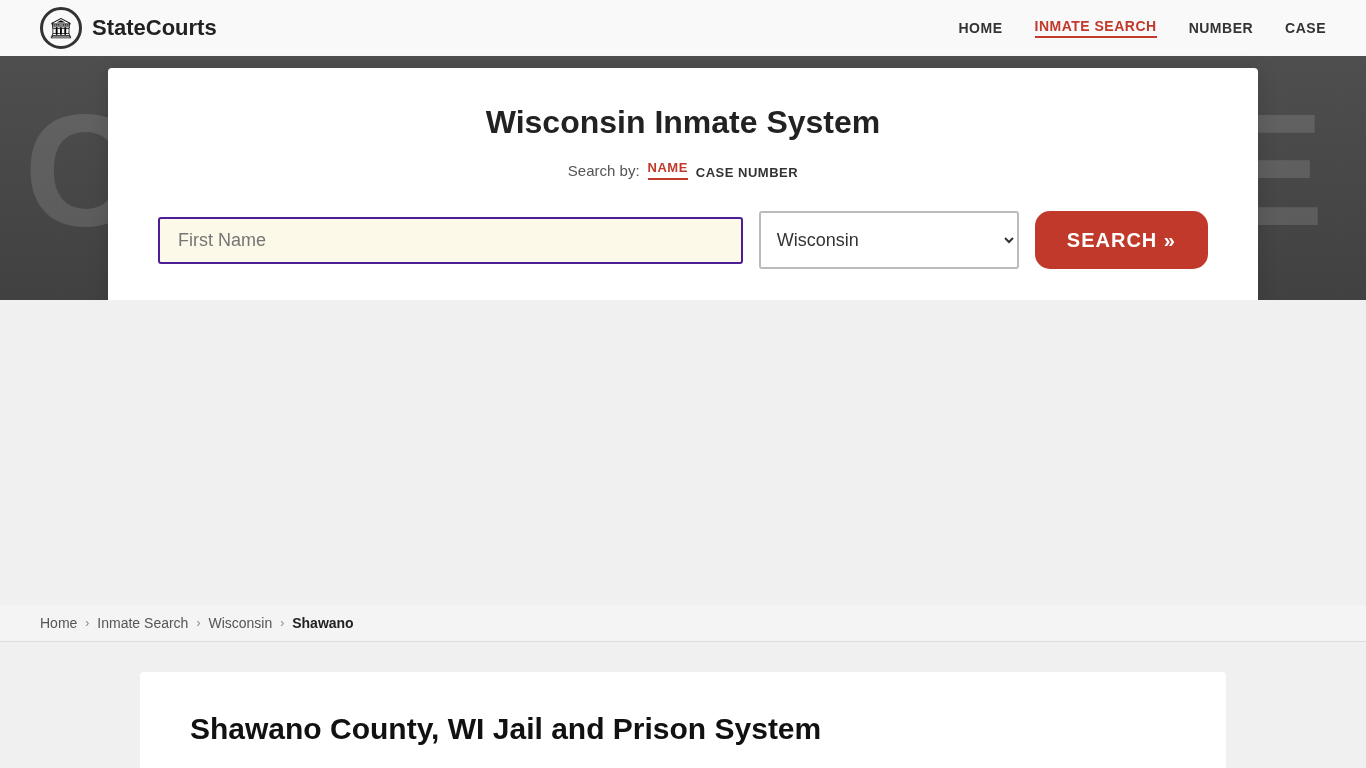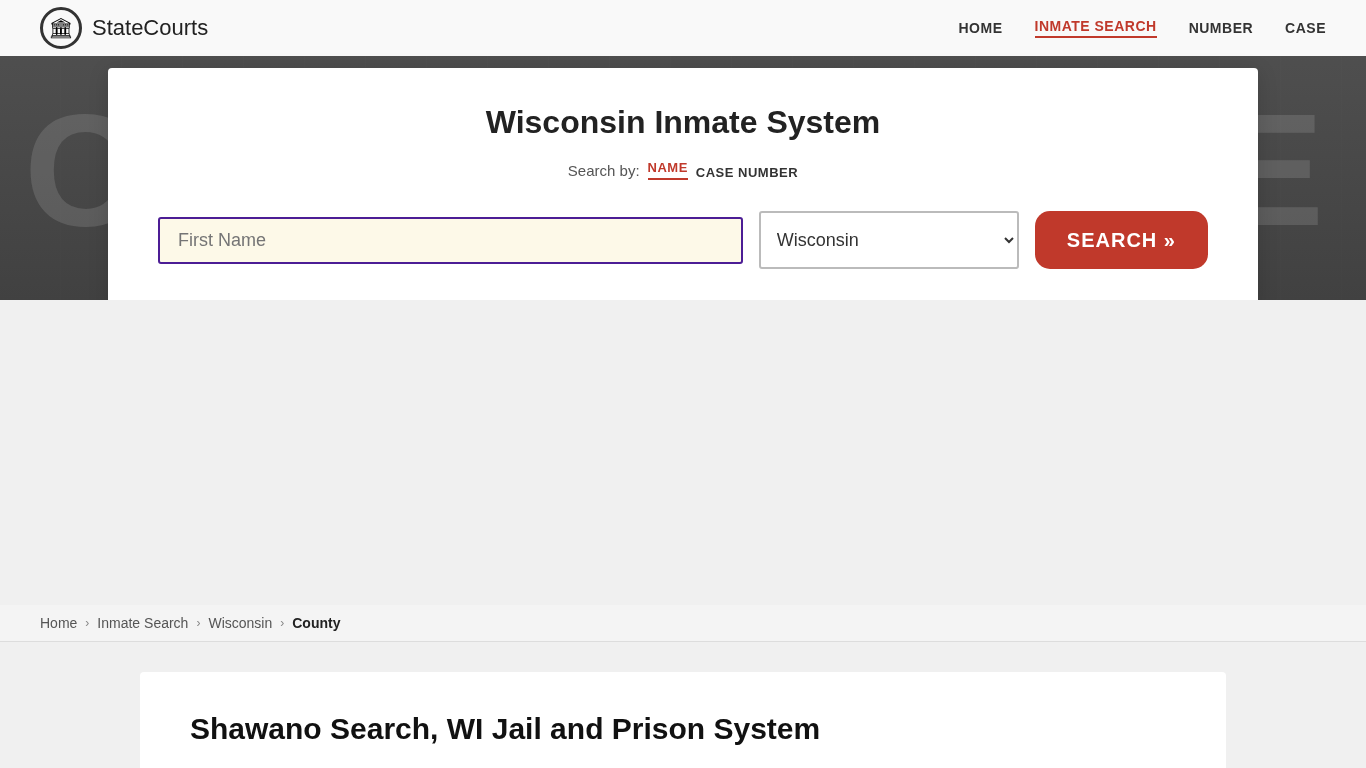--- a/index.html
+++ b/index.html
@@ -49,21 +49,21 @@
     }
     .logo-icon {
       width: 42px; height: 42px;
       border: 3px solid #333;
       border-radius: 50%;
       display: flex; align-items: center; justify-content: center;
       font-size: 20px;
     }
     .logo-text {
       font-size: 22px;
-      font-weight: normal;
+      font-weight: bold;
       color: #222;
     }
     .nav-links {
       display: flex;
       gap: 32px;
       align-items: center;
     }
     .nav-link {
       font-size: 14px;
       font-weight: 600;
@@ -252,21 +252,21 @@
   </div>
 </div>
 
 <div class="breadcrumb-bar">
   <span class="breadcrumb-item">Home</span>
   <span class="breadcrumb-sep">›</span>
   <span class="breadcrumb-item">Inmate Search</span>
   <span class="breadcrumb-sep">›</span>
   <span class="breadcrumb-item">Wisconsin</span>
   <span class="breadcrumb-sep">›</span>
-  <span class="breadcrumb-item active">County</span>
+  <span class="breadcrumb-item active">Shawano</span>
 </div>
 
 <div class="main-content">
   <div class="content-card">
-    <h2 class="county-title">Shawano Search, WI Jail and Prison System</h2>
+    <h2 class="county-title">Shawano County, WI Jail and Prison System</h2>
 
   </div>
 </div>
 
 </body></html>

